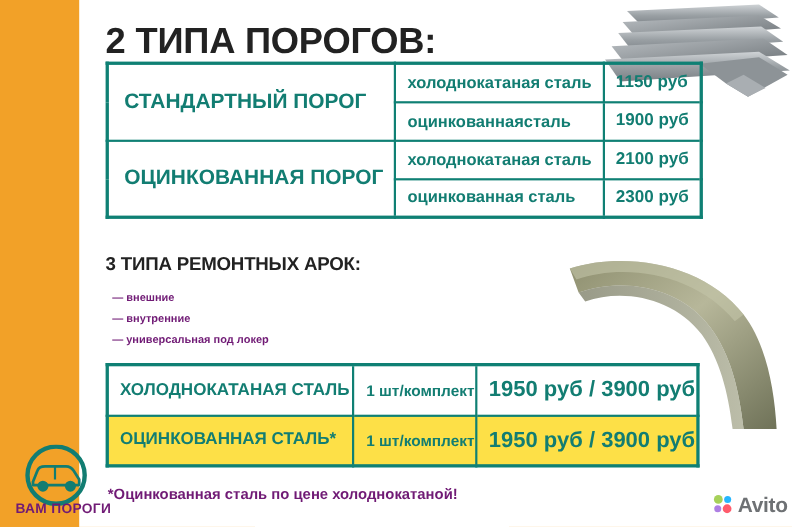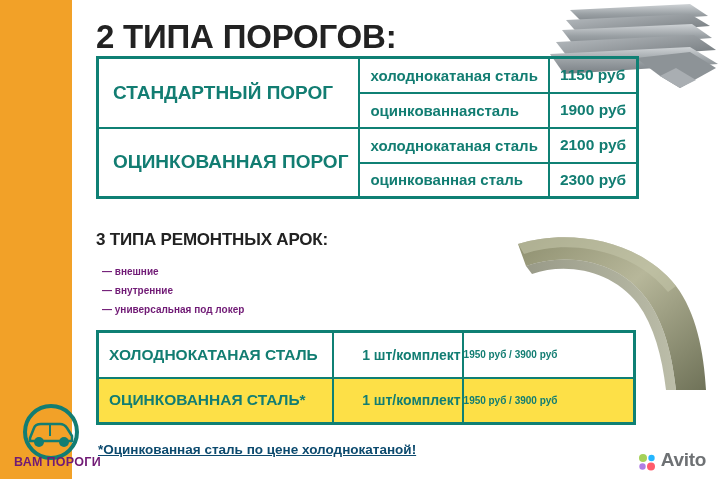--- a/index.html
+++ b/index.html
@@ -81,44 +81,43 @@
   #table-arches td {
     border:2px solid #0f8074;
     color:#127d72;
     font-weight:bold;
     height:46px;
     vertical-align:middle;
     white-space:nowrap;
   }
   #table-arches td.c1 { width:236px; font-size:15.5px; padding-left:10px; }
   #table-arches td.c2 { width:130px; font-size:14px;   padding-left:10px;text-align:right; }
-  #table-arches td.c3 { width:174px; font-size:10px; padding-left:0; }
+  #table-arches td.c3 { width:174px; font-size:20px; padding-left:10px; }
   #table-arches tr.row-galv td { background:#fde047; }
 
   #footnote {
     position:absolute; left:98px; top:442px;
-    font-size:13.5px; font-weight:bold; color:#0c4a6e;
-    white-space:nowrap;
-    text-decoration:underline;
+    font-size:13.5px; font-weight:bold; color:#701a75;
+    white-space:nowrap;
   }
 
   
   #logo {
     position:absolute; left:8px; top:404px; width:86px; height:62px;
   }
   #logo-text {
     position:absolute; left:14px; top:455px;
     font-size:12.5px; font-weight:bold; color:#701a75;
     letter-spacing:0.3px; white-space:nowrap;
   }
 
   
   #avito {
-    position:absolute; right:14px; bottom:8px;
-    display:flex; align-items:flex-end; gap:5px;
+    position:absolute; right:4px; bottom:8px;
+    display:flex; align-items:flex-start; gap:5px;
     opacity:0.85;
   }
   #avito-word {
     font-size:19px; font-weight:bold; color:#55595c; letter-spacing:-0.3px;
   }
 
   
   #photo-sill  { position:absolute; left:540px; top:2px;  width:180px; height:92px; }
   #photo-arch  { position:absolute; left:500px; top:222px; width:220px; height:180px; }
 </style>

